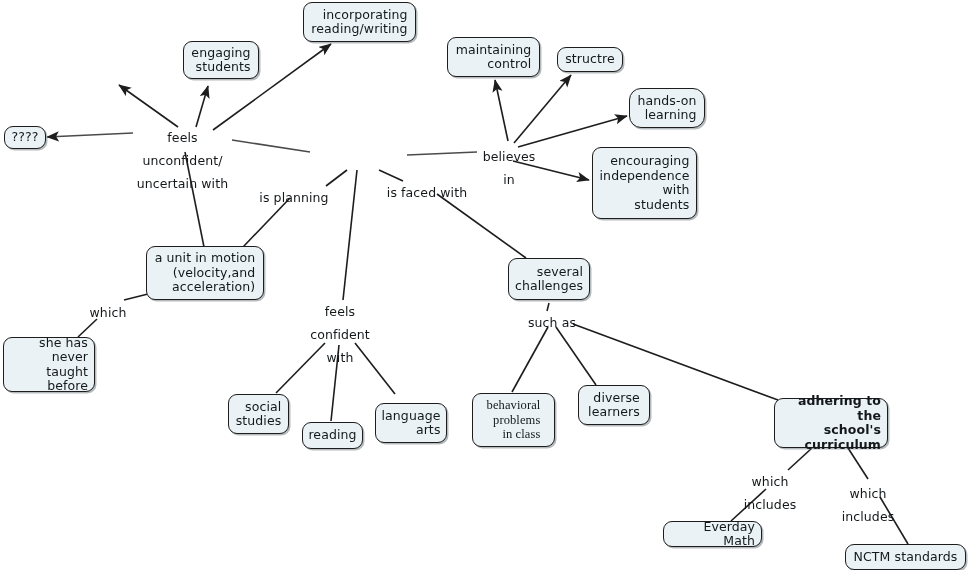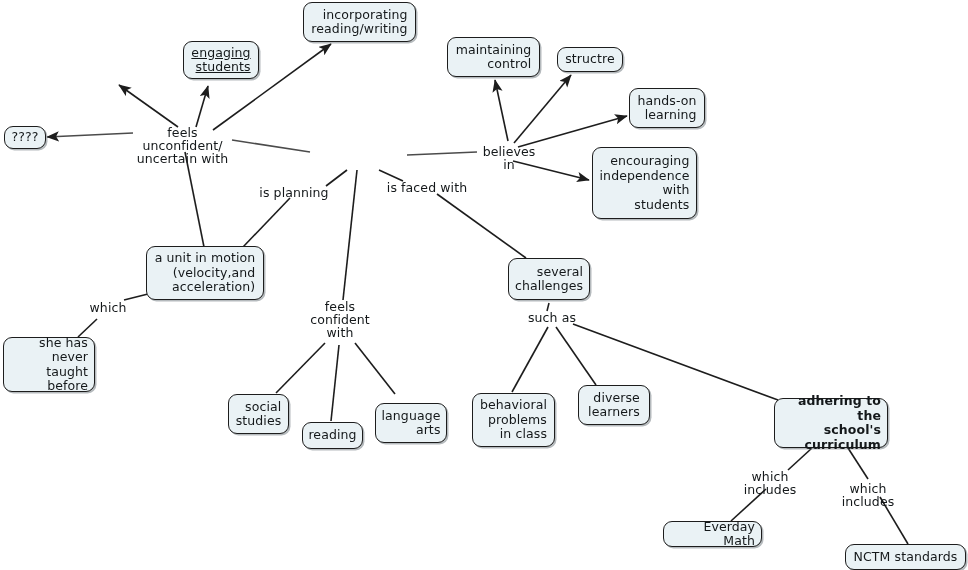--- a/index.html
+++ b/index.html
@@ -39,21 +39,21 @@
     font-size: 12.5px;
     line-height: 14.5px;
     padding: 2px 6px;
     white-space: pre-line;
     letter-spacing: 0.1px;
   }
   .link-label {
     position: absolute;
     color: #14181a;
     font-size: 12.5px;
-    line-height: 13px;
+    line-height: 23px;
     text-align: center;
     white-space: pre-line;
     background: transparent;
     letter-spacing: 0.1px;
   }
 </style>
 </head>
 <body>
 
 <div id="canvas">
@@ -118,32 +118,32 @@
     <line x1="812" y1="448" x2="788" y2="470" stroke="#1d1d1d" stroke-width="1.6"></line>
 
     <line x1="766" y1="489" x2="731" y2="521" stroke="#1d1d1d" stroke-width="1.6"></line>
 
     <line x1="848" y1="448" x2="868" y2="479" stroke="#1d1d1d" stroke-width="1.6"></line>
 
     <line x1="880" y1="497" x2="908" y2="544" stroke="#1d1d1d" stroke-width="1.6"></line>
   </svg>
 
 
-  <div class="node" style="left:183px; top:41px; width:76px; height:38px;text-decoration:underline;">engaging
+  <div class="node" style="left:183px; top:41px; width:76px; height:38px;">engaging
 students</div>
 
   <div class="node" style="left:303px; top:2px; width:113px; height:40px;">incorporating
 reading/writing</div>
 
   <div class="node" style="left:447px; top:37px; width:93px; height:40px;">maintaining
 control</div>
 
   <div class="node" style="left:557px; top:47px; width:66px; height:25px;">structre</div>
 
-  <div class="node" style="left:629px; top:88px; width:76px; height:40px;">hands-on
+  <div class="node" style="left:629px; top:88px; width:76px; height:40px;border-radius:12px;">hands-on
 learning</div>
 
   <div class="node" style="left:592px; top:147px; width:105px; height:72px;">encouraging
 independence
 with
 students</div>
 
   <div class="node" style="left:4px; top:126px; width:42px; height:23px;">????</div>
 
 
@@ -159,21 +159,21 @@
 challenges</div>
 
   <div class="node" style="left:228px; top:394px; width:61px; height:40px;">social
 studies</div>
 
   <div class="node" style="left:302px; top:422px; width:61px; height:27px;">reading</div>
 
   <div class="node" style="left:375px; top:403px; width:72px; height:40px;">language
 arts</div>
 
-  <div class="node" style="left:472px; top:393px; width:83px; height:54px;">behavioral
+  <div class="node" style="left:472px; top:393px; width:83px; height:54px;font-family:Liberation Serif, serif;">behavioral
 problems
 in class</div>
 
   <div class="node" style="left:578px; top:385px; width:72px; height:40px;">diverse
 learners</div>
 
   <div class="node" style="left:774px; top:398px; width:114px; height:50px;font-weight:bold;">adhering to the
 school's
 curriculum</div>
 

